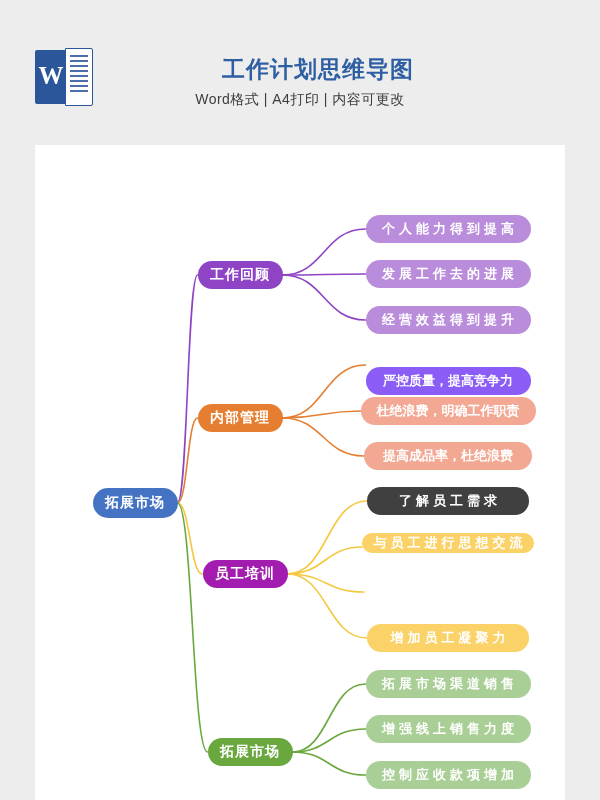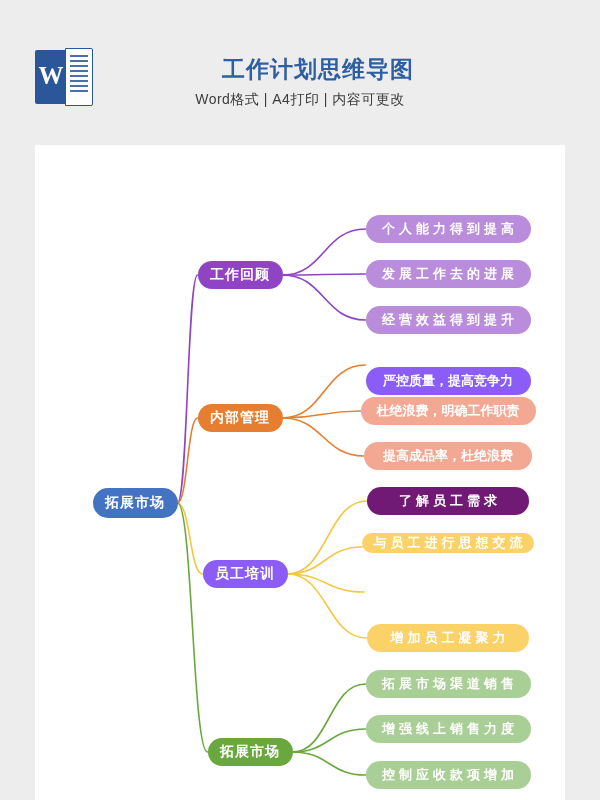--- a/index.html
+++ b/index.html
@@ -171,22 +171,22 @@
       <path d="M 257.5 607 C 294 607, 294 630, 330.5 630" stroke="#6aa83f" stroke-width="1.6" fill="none" stroke-linecap="round"></path>
     </svg>
 <div class="node leaf spaced" style="left: 330.5px; top: 70px; width: 165px; height: 28px; background: rgb(185, 141, 219);">个人能力得到提高</div>
     <div class="node leaf spaced" style="left: 330.5px; top: 115px; width: 165px; height: 28px; background: rgb(185, 141, 219);">发展工作去的进展</div>
     <div class="node leaf spaced" style="left: 330.5px; top: 161px; width: 165px; height: 28px; background: rgb(185, 141, 219);">经营效益得到提升</div>
     <div class="node branch" style="left: 162.5px; top: 116px; width: 85px; height: 28px; background: rgb(142, 68, 196);">工作回顾</div>
     <div class="node leaf" style="left: 330.5px; top: 222px; width: 165px; height: 28px; background: #8b5cf6;">严控质量，提高竞争力</div>
     <div class="node leaf" style="left: 325.5px; top: 252px; width: 175px; height: 28px; background: rgb(242, 168, 147);">杜绝浪费，明确工作职责</div>
     <div class="node leaf" style="left: 329px; top: 297px; width: 168px; height: 28px; background: rgb(242, 168, 147);">提高成品率，杜绝浪费</div>
     <div class="node branch" style="left: 162.5px; top: 259px; width: 85px; height: 28px; background: rgb(229, 126, 48);">内部管理</div>
-    <div class="node leaf spaced" style="left: 332px; top: 342px; width: 162px; height: 28px; background: #701a75;">了解员工需求</div>
+    <div class="node leaf spaced" style="left: 332px; top: 342px; width: 162px; height: 28px; background: #404040;">了解员工需求</div>
     <div class="node leaf spaced" style="left: 327px; top: 388px; width: 172px; height: 20px; background: rgb(251, 210, 104);">与员工进行思想交流</div>
     <div class="node leaf spaced" style="left: 332px; top: 479px; width: 162px; height: 28px; background: rgb(251, 210, 104);">增加员工凝聚力</div>
-    <div class="node branch" style="left: 167.5px; top: 415px; width: 85px; height: 28px; background: #8b5cf6;">员工培训</div>
+    <div class="node branch" style="left: 167.5px; top: 415px; width: 85px; height: 28px; background: #a21caf;">员工培训</div>
     <div class="node leaf spaced" style="left: 330.5px; top: 525px; width: 165px; height: 28px; background: rgb(169, 207, 150);">拓展市场渠道销售</div>
     <div class="node leaf spaced" style="left: 330.5px; top: 570px; width: 165px; height: 28px; background: rgb(169, 207, 150);">增强线上销售力度</div>
     <div class="node leaf spaced" style="left: 330.5px; top: 616px; width: 165px; height: 28px; background: rgb(169, 207, 150);">控制应收款项增加</div>
     <div class="node branch" style="left: 172.5px; top: 593px; width: 85px; height: 28px; background: rgb(106, 168, 63);">拓展市场</div>
     <div class="node root" style="left: 57.5px; top: 343px; width: 85px; height: 30px; background: rgb(69, 115, 196);">拓展市场</div>
   </div>
 
 </body></html>

